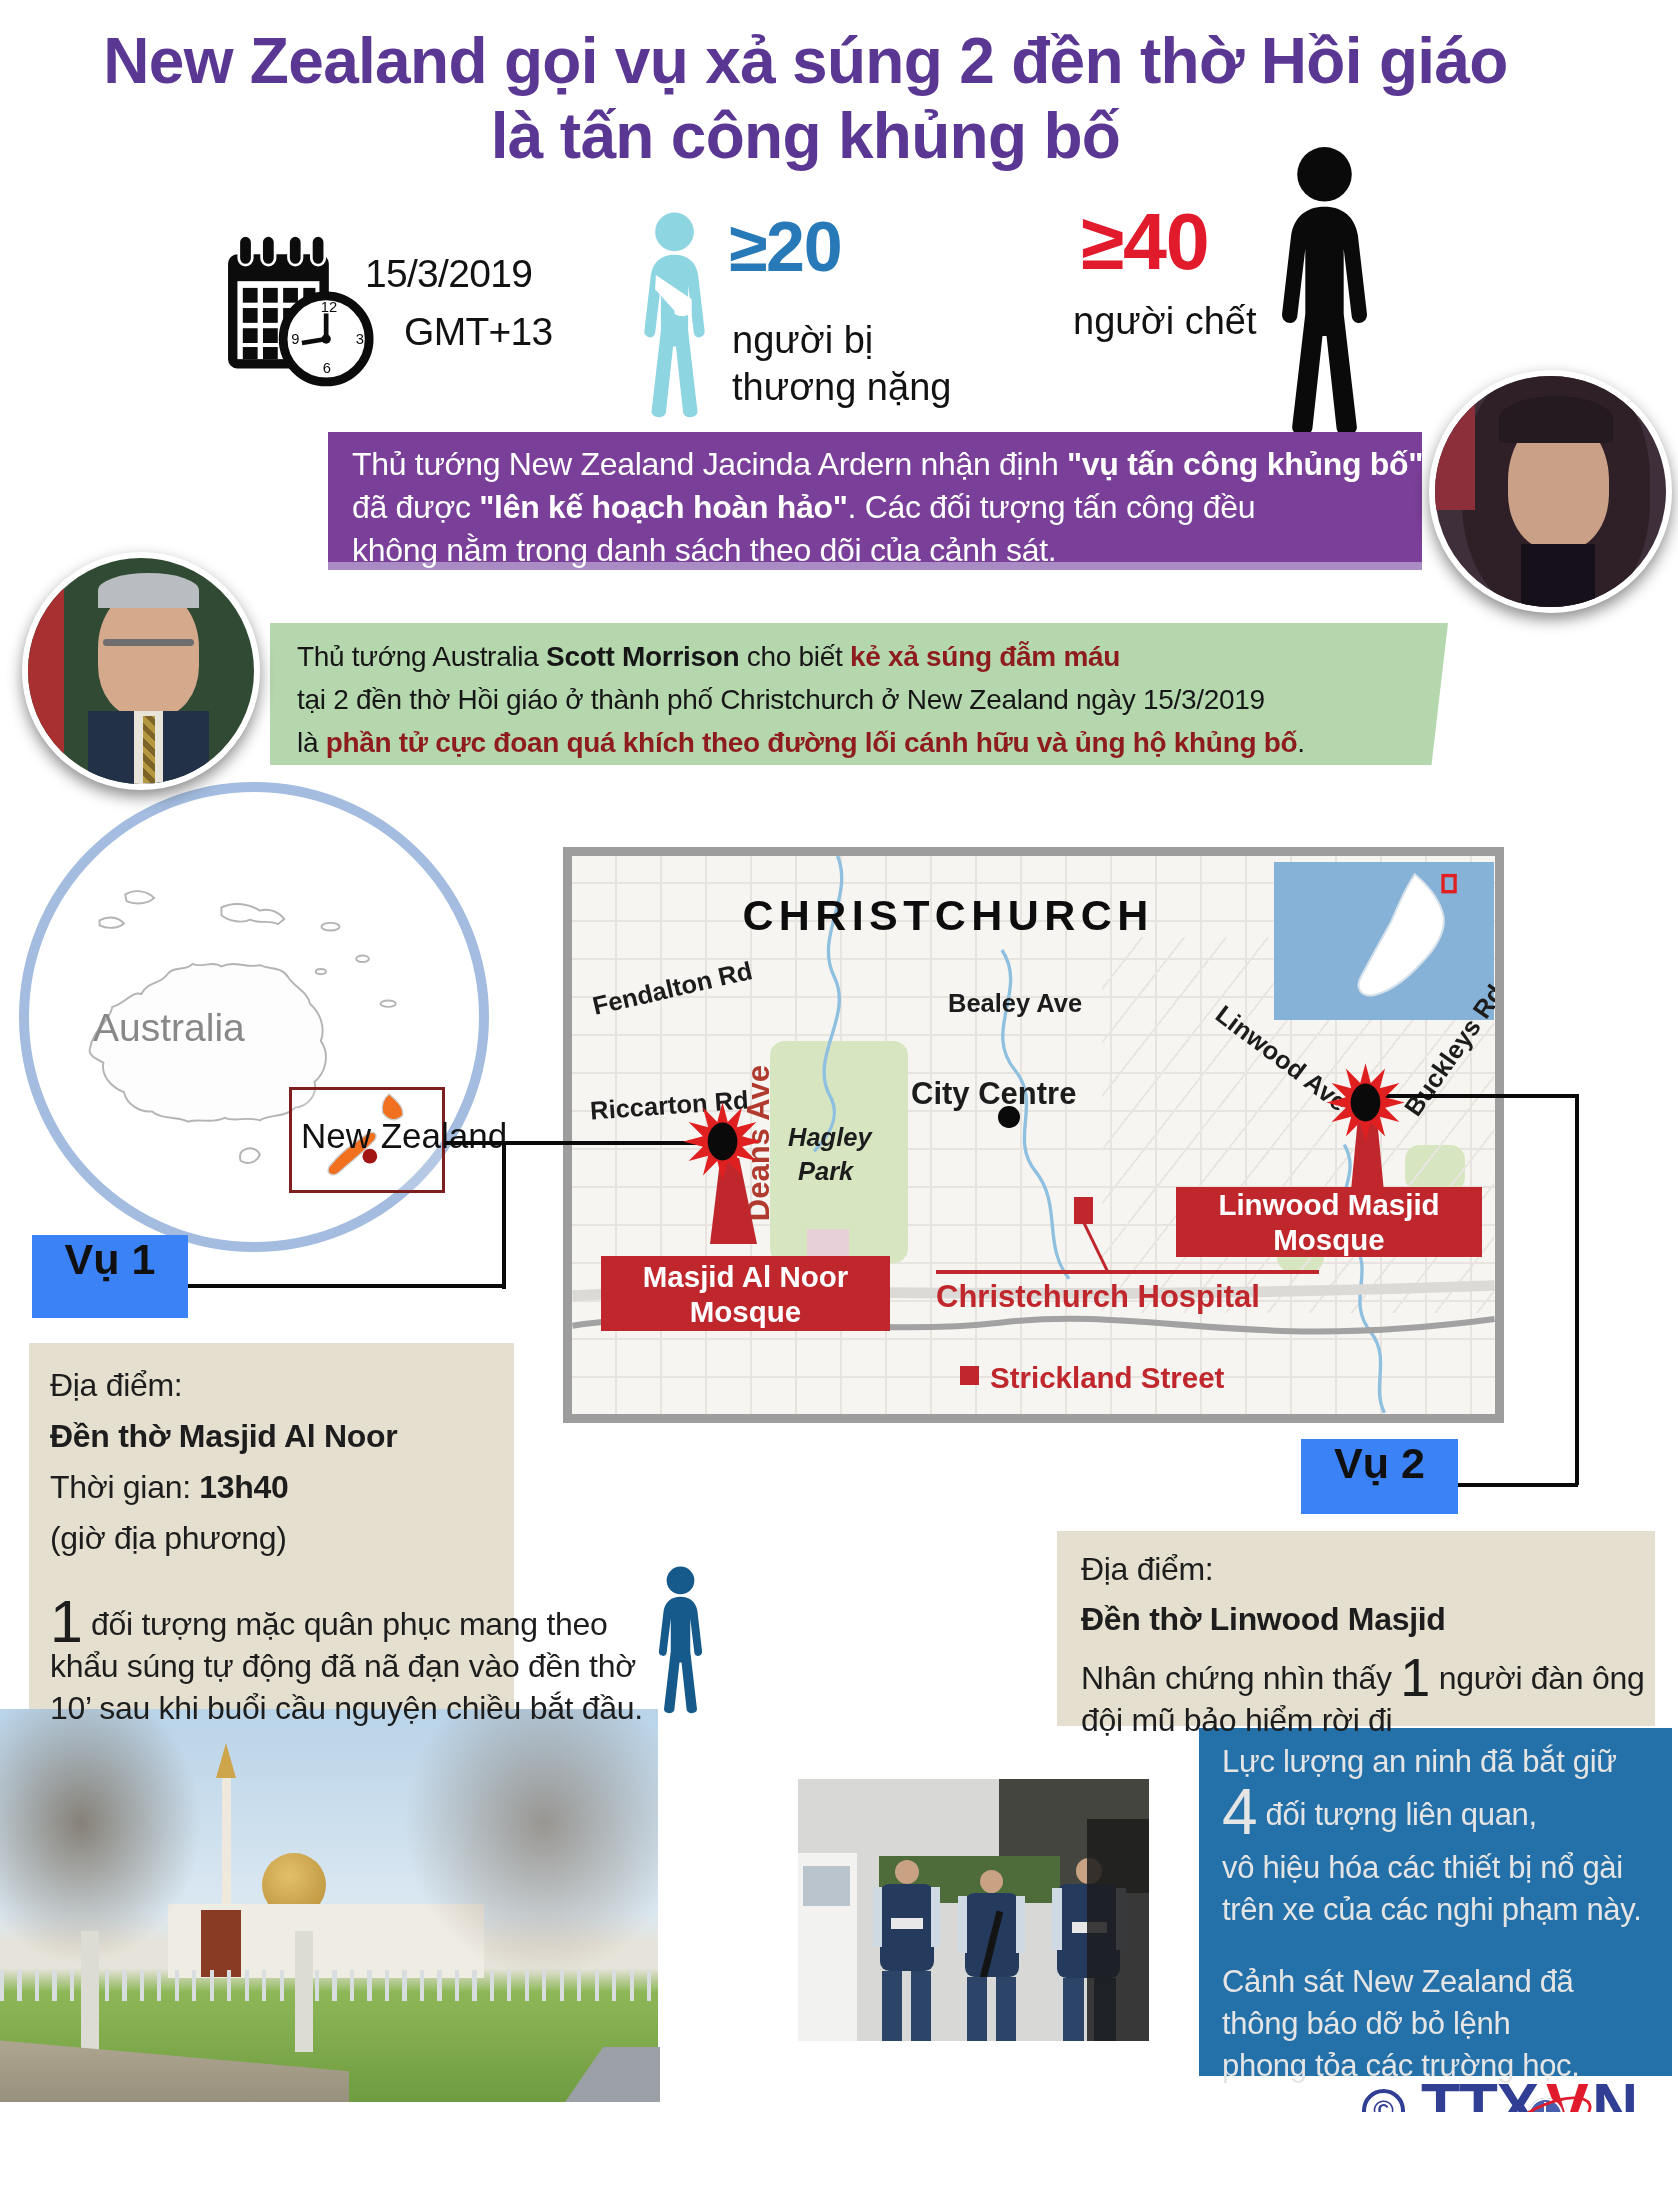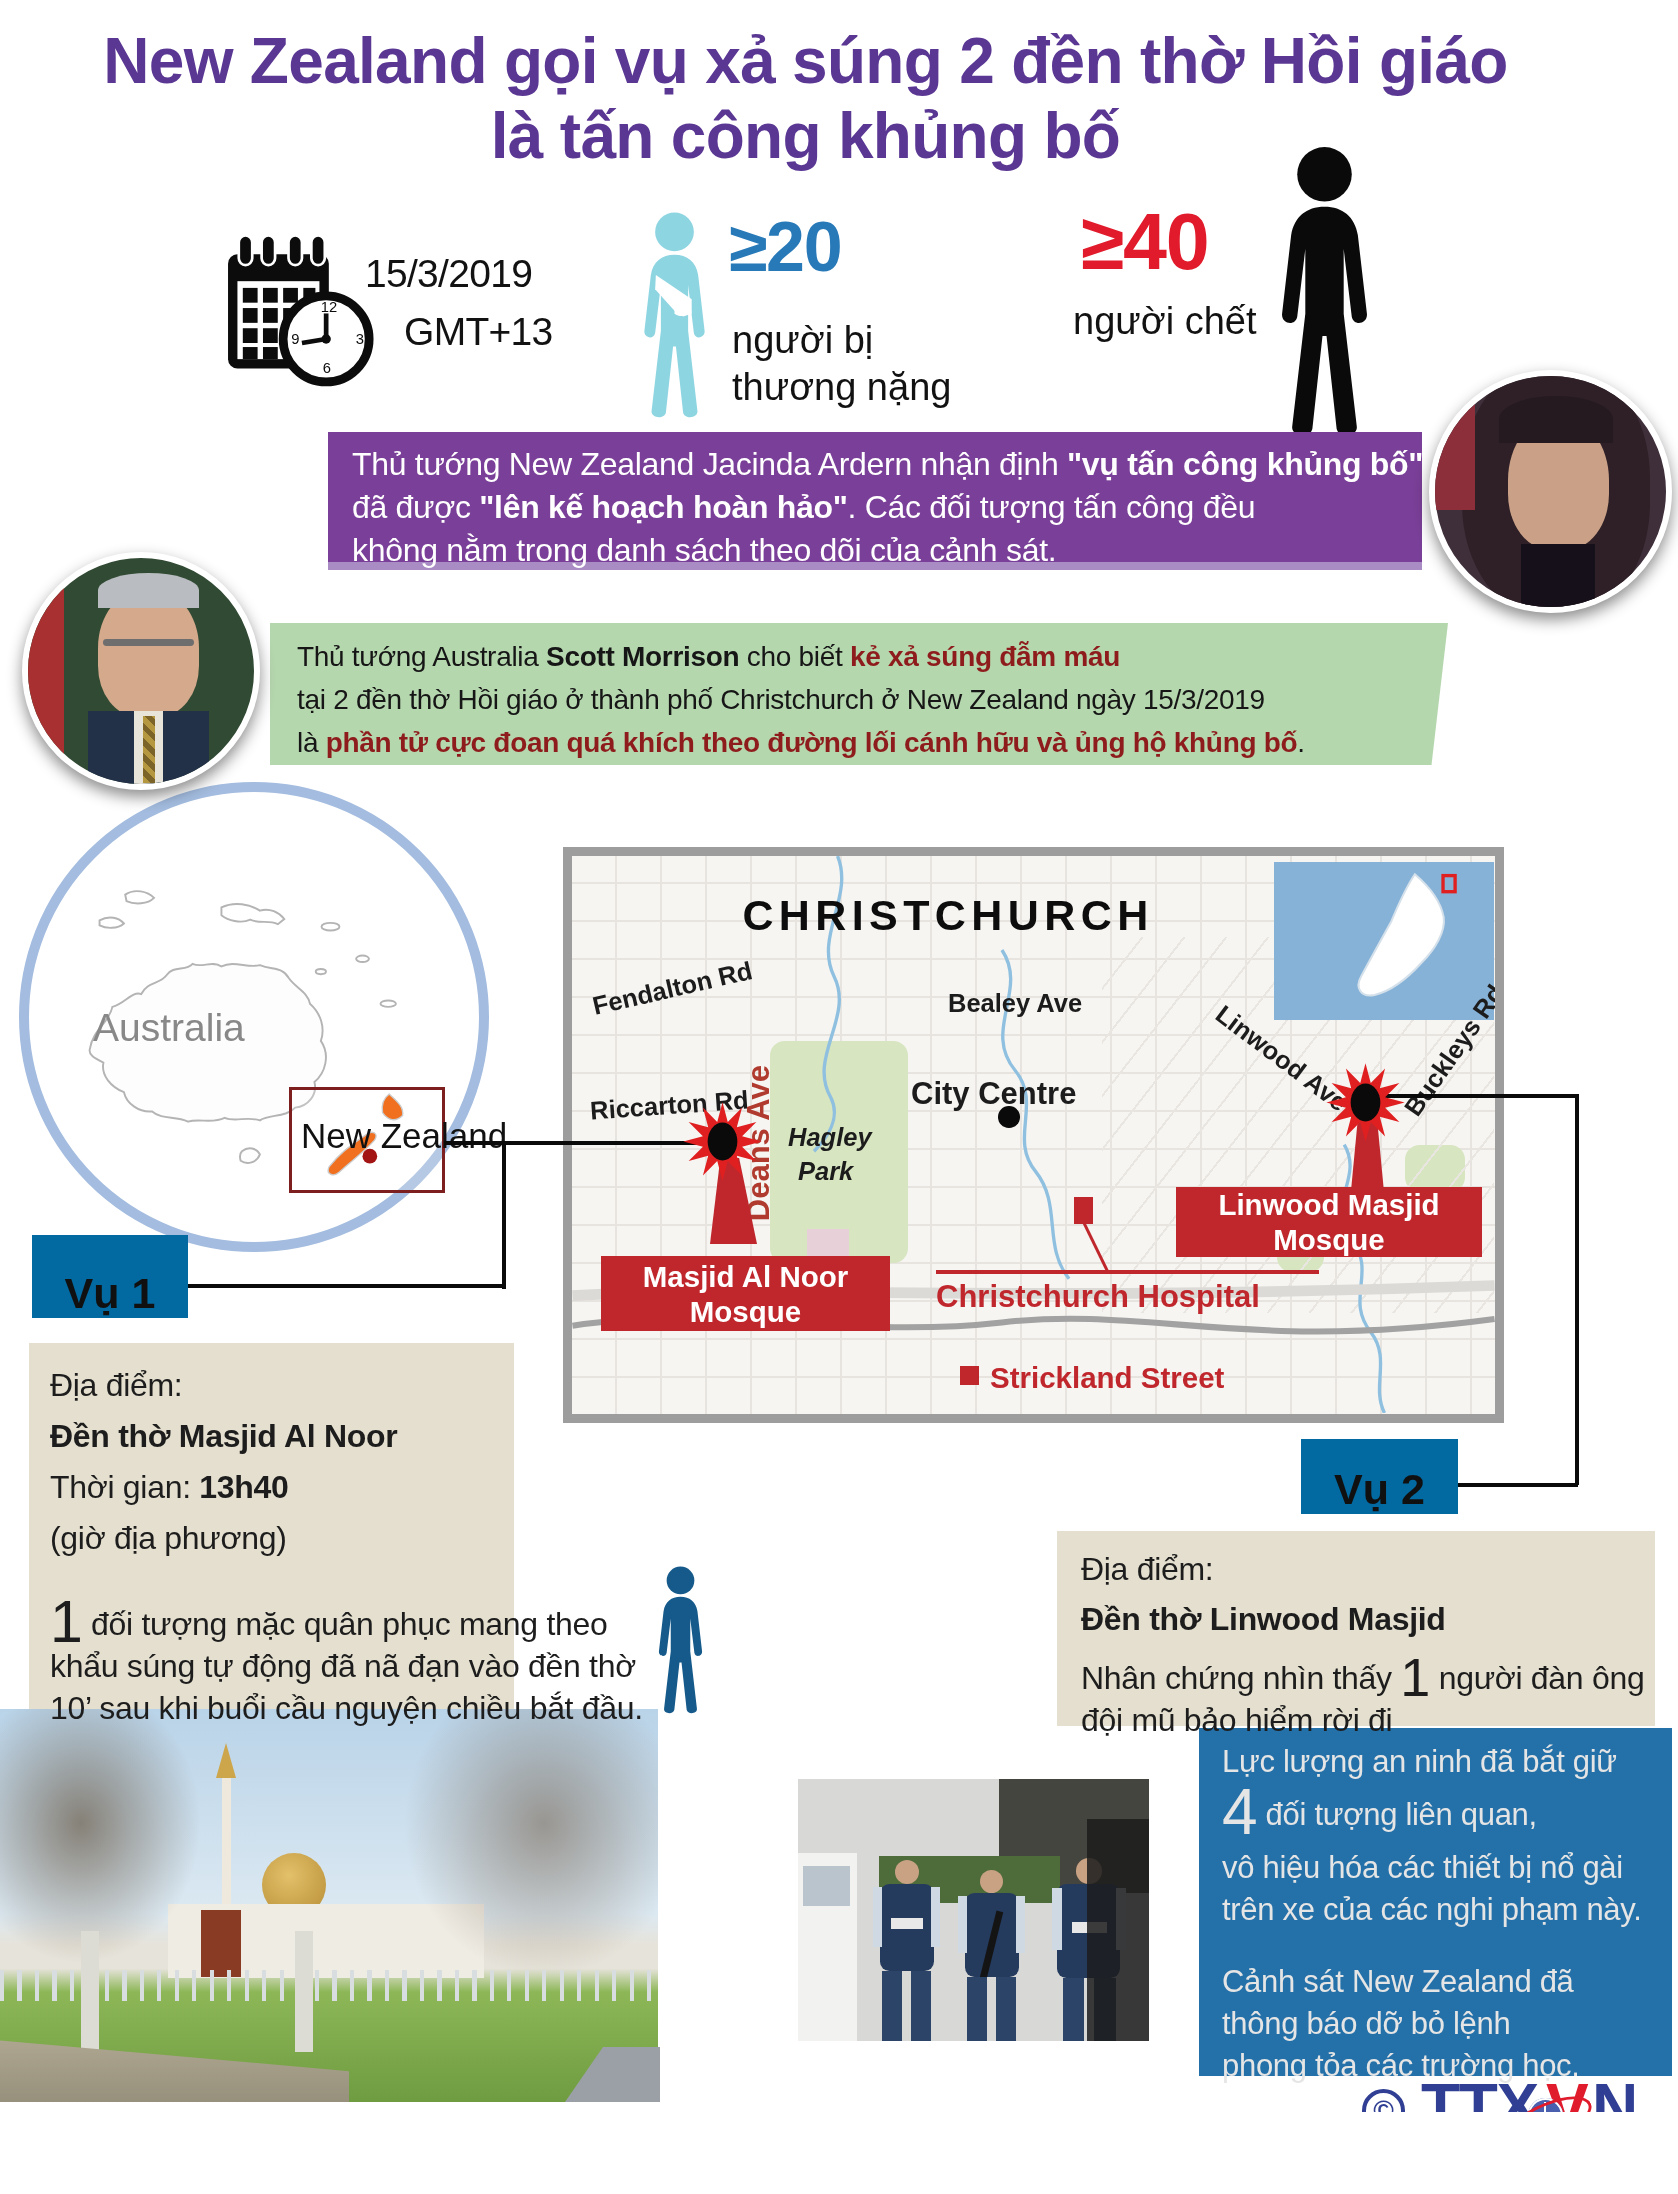--- a/index.html
+++ b/index.html
@@ -30,21 +30,21 @@
   .circ{border-radius:50%;overflow:hidden;border:6.7px solid #fff;
         box-shadow:0 6.7px 14.8px rgba(0,0,0,.45);}
   
   .globe{left:19px;top:782px;width:470px;height:470px;border-radius:50%;
          border:10.7px solid #a3bcdf;background:#fff;box-sizing:border-box;overflow:hidden;}
   .aus-label{font-size:39px;color:#888;}
   .nzbox{left:289px;top:1087px;width:156px;height:106px;border:3.4px solid #7e1f1f;
          box-sizing:border-box;background:rgba(255,255,255,.2);}
   .nz-label{font-size:35px;color:#111;}
   
-  .tag{background:#0369a1;display:flex;align-items:flex-end;justify-content:center;
+  .tag{background:#3b82f6;display:flex;align-items:flex-start;justify-content:center;
        font-size:43px;font-weight:bold;color:#101010;}
   
   .line{background:#0a0a0a;}
   
   .map{left:563px;top:847px;width:941px;height:576px;border:9.4px solid #9d9d9d;
        box-sizing:border-box;overflow:hidden;
        background:
         repeating-linear-gradient(0deg,transparent 0 36px,#e7e4e0 36px 38px),
         repeating-linear-gradient(90deg,transparent 0 43px,#e7e4e0 43px 45px),
         #f6f5f2;}

